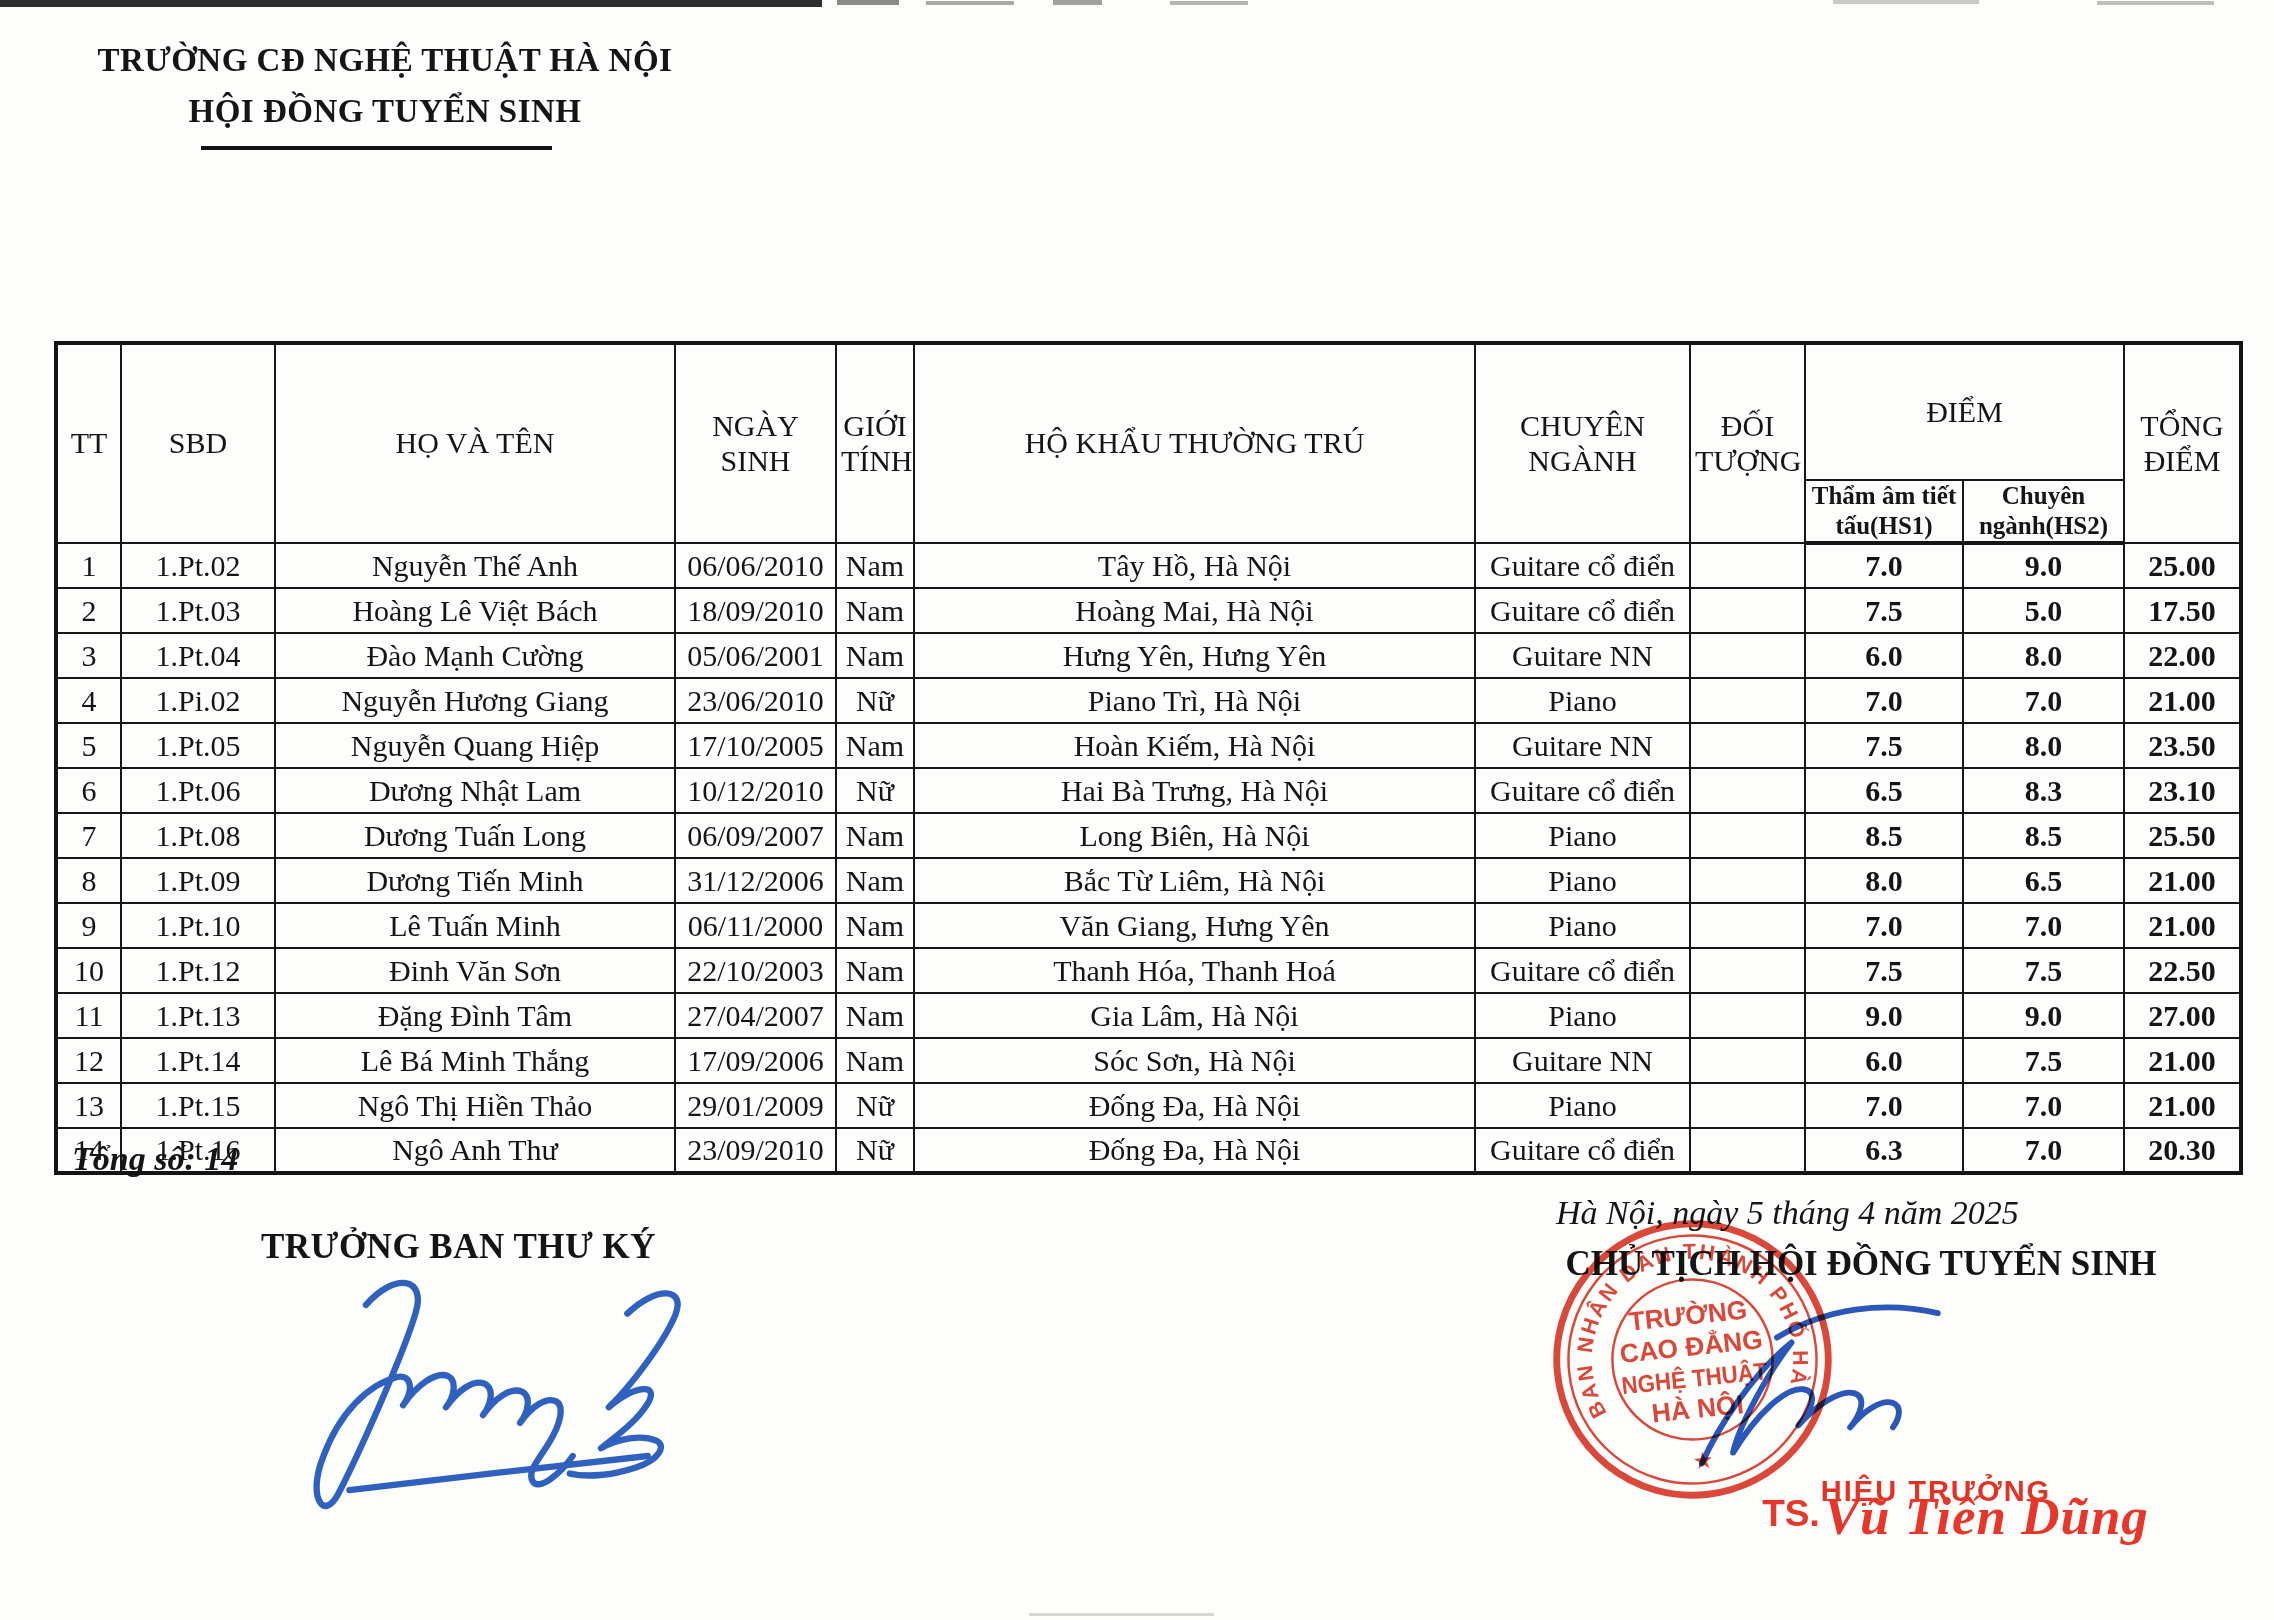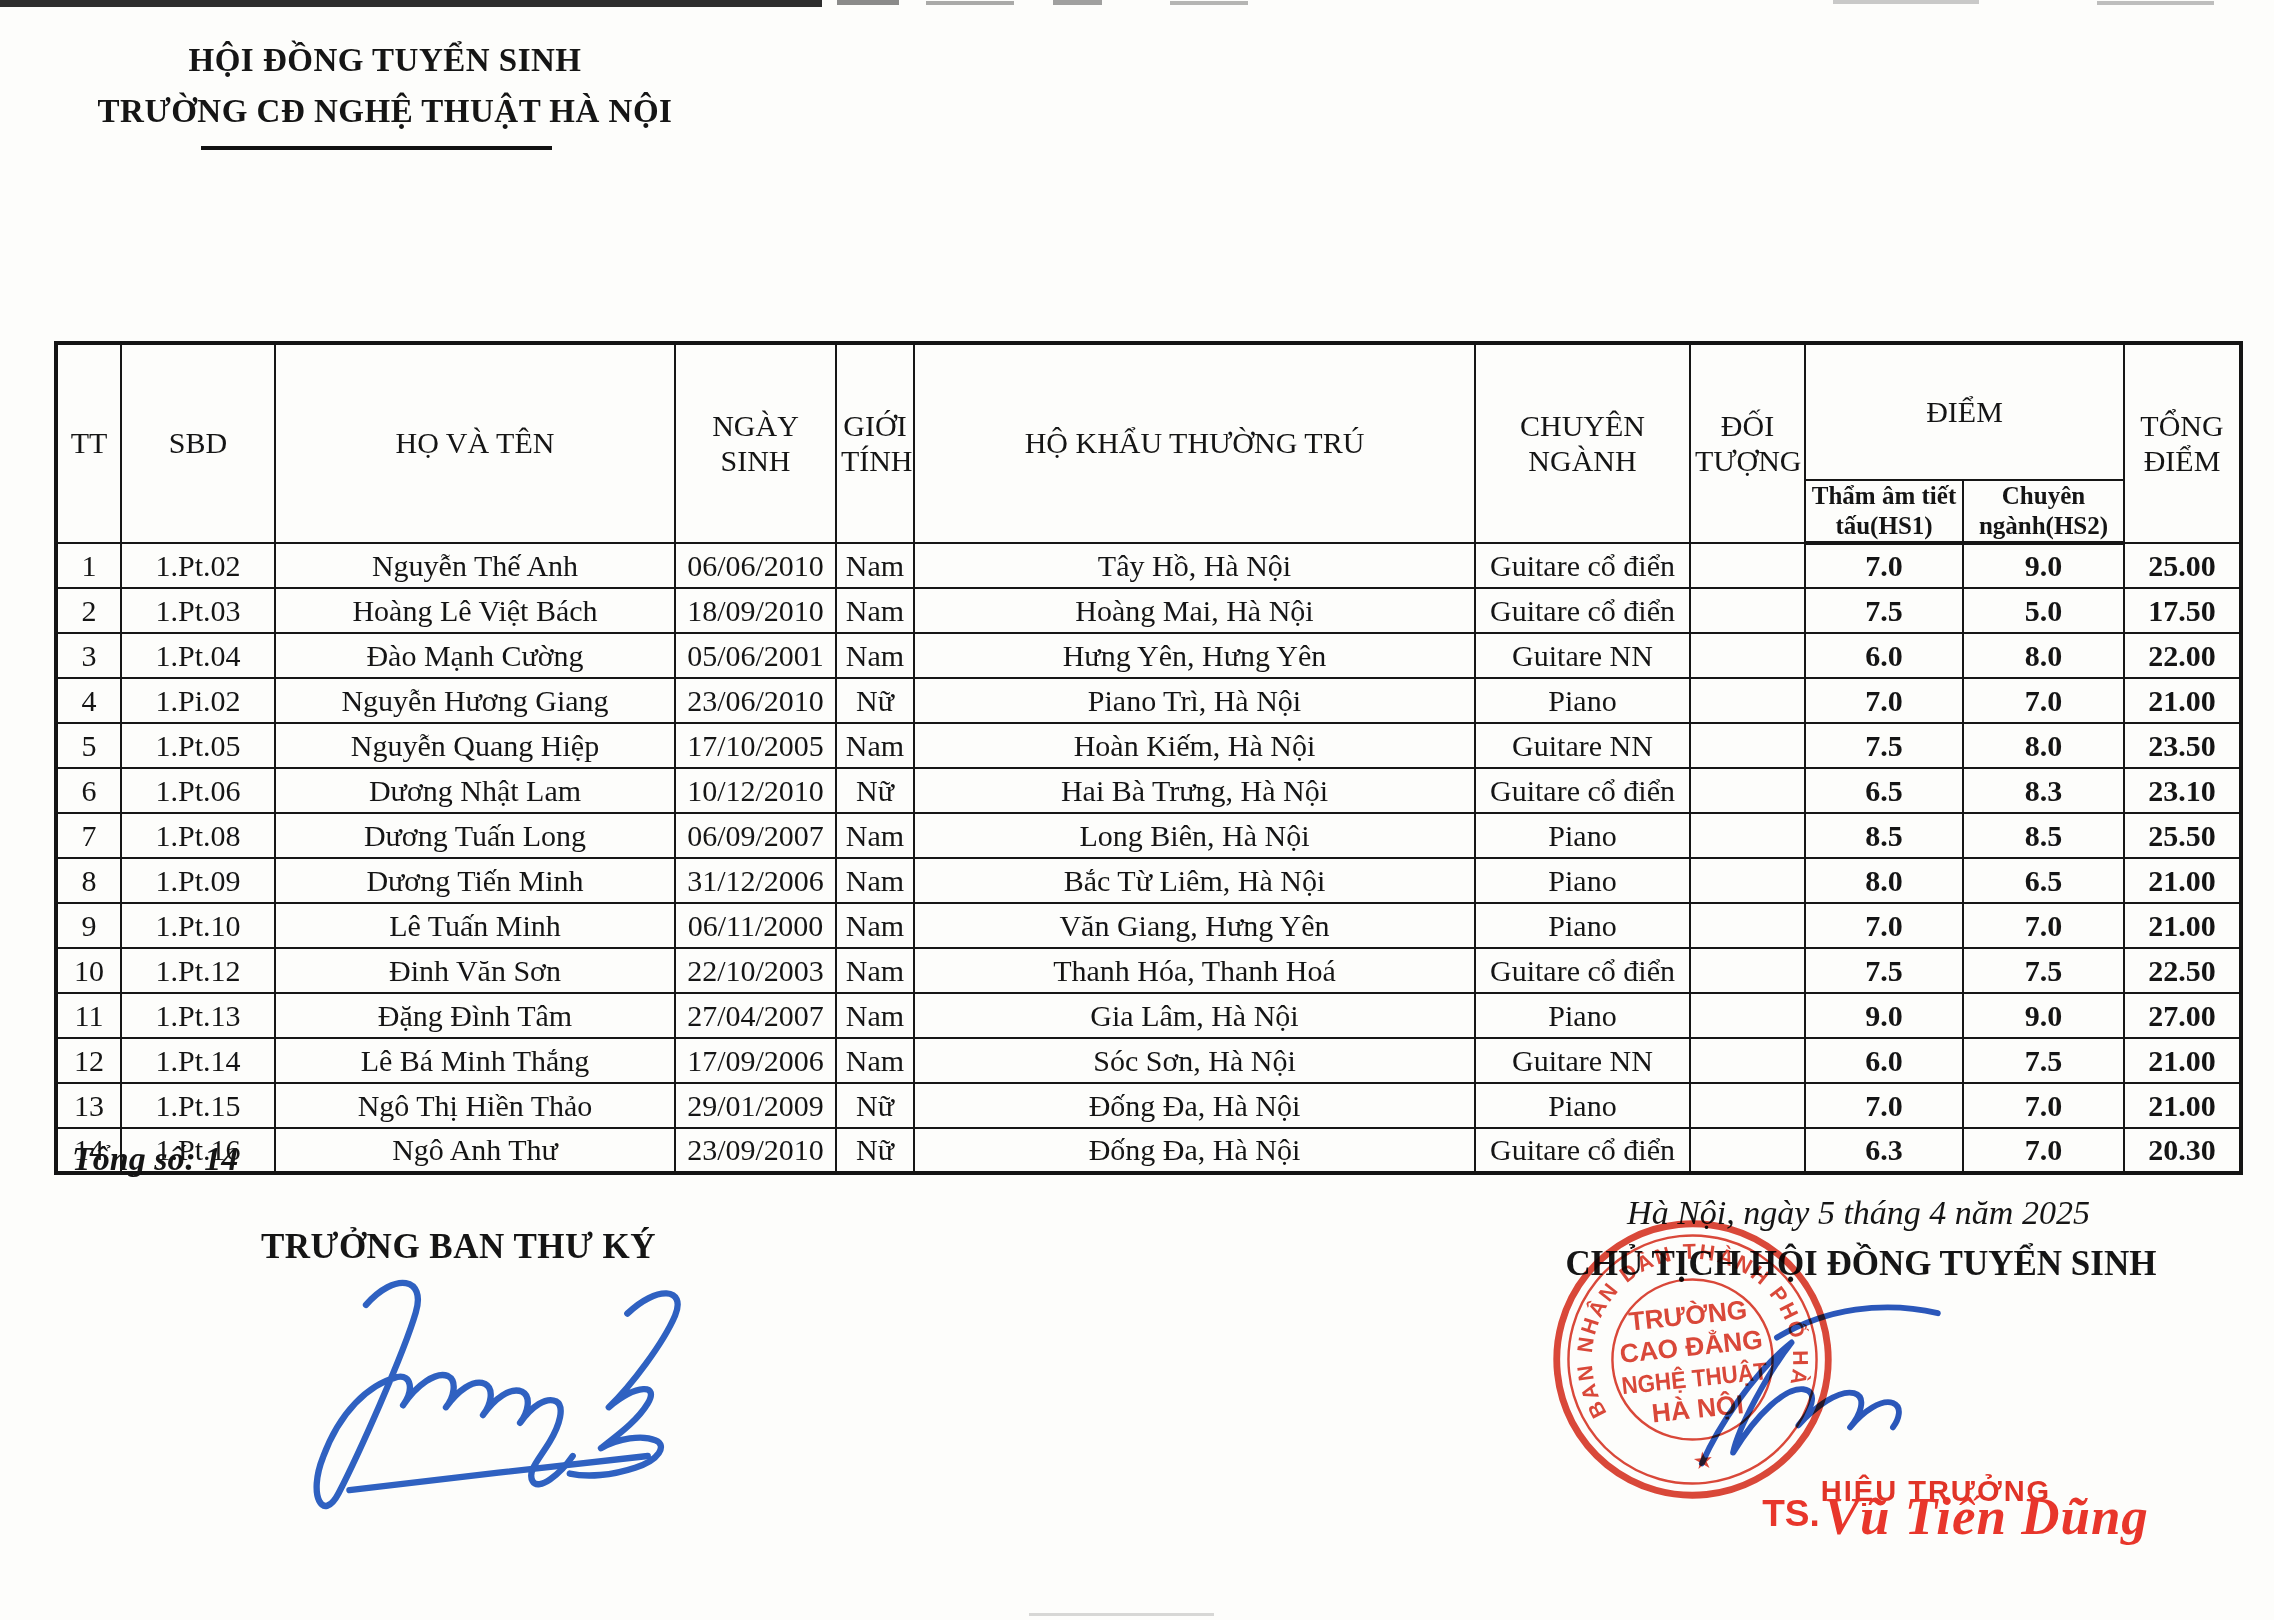--- a/index.html
+++ b/index.html
@@ -30,21 +30,21 @@
   table.score tbody tr { height:45px; }
   table.score tbody td { font-size:30px; text-align:center; vertical-align:middle; white-space:nowrap; }
   td.c-name { text-align:left; padding-left:11.7px; font-size:33px; }
   td.c-addr { text-align:left; padding-left:9.8px; font-size:29px; }
   td.c-dob  { font-size:31px; padding:0 1px; }
   td.c-s1, td.c-s2, td.c-total { font-weight:bold; }
   td.c-total { font-size:31px; }
   
   .total-label { position:absolute; left:72px; top:1140px; font-style:italic; font-weight:bold; font-size:34px; }
   .secretary-title { position:absolute; left:244px; top:1227px; width:429px; text-align:center; font-weight:bold; font-size:35px; letter-spacing:0.5px; }
-  .date-line { position:absolute; left:1556px; top:1194px; width:605px; text-align:center; font-style:italic; font-size:34px; }
+  .date-line { position:absolute; left:1556px; top:1194px; width:605px; text-align:left; font-style:italic; font-size:34px; }
   .chairman-title { position:absolute; left:1549px; top:1244px; width:624px; text-align:center; font-weight:bold; font-size:35px; }
   .stamp { position:absolute; left:1546px; top:1213px; width:293px; height:293px;
     transform:rotate(-6deg); opacity:.93; mix-blend-mode:multiply; }
   .sig { position:absolute; mix-blend-mode:multiply; }
   .sig-left  { left:249px;  top:1258px; width:546px; height:278px; }
   .sig-right { left:1658px; top:1280px; width:312px; height:200px; }
   .principal-title { position:absolute; left:1785px; top:1449px; width:302px; text-align:center;
     font-family:"Liberation Sans", sans-serif; font-weight:bold; font-size:29px; letter-spacing:2px; color:#e03427;margin-top:26px; }
   .principal-line { position:absolute; left:1736px; top:1486px; width:439px; text-align:center; color:#e8362b; white-space:nowrap; }
   .principal-prefix { font-family:"Liberation Sans", sans-serif; font-weight:bold; font-size:37px; vertical-align:7.8px;text-align:center; }
@@ -58,22 +58,22 @@
   <div class="artifact" style="left:0;top:0;width:822px;height:6.8px;"></div>
   <div class="artifact" style="left:837px;top:0;width:62px;height:4.9px;opacity:.55;"></div>
   <div class="artifact" style="left:926px;top:1px;width:88px;height:3.9px;opacity:.4;"></div>
   <div class="artifact" style="left:1053px;top:0;width:49px;height:4.9px;opacity:.45;"></div>
   <div class="artifact" style="left:1170px;top:1px;width:78px;height:3.9px;opacity:.35;"></div>
   <div class="artifact" style="left:1833px;top:0;width:146px;height:3.9px;opacity:.25;"></div>
   <div class="artifact" style="left:2097px;top:1px;width:117px;height:3.9px;opacity:.3;"></div>
   <div class="artifact" style="left:1029px;top:1613px;width:185px;height:2.9px;opacity:.18;"></div>
 
   <div class="org-block">
+    <div>TRƯỜNG CĐ NGHỆ THUẬT HÀ NỘI</div>
     <div>HỘI ĐỒNG TUYỂN SINH</div>
-    <div>TRƯỜNG CĐ NGHỆ THUẬT HÀ NỘI</div>
   </div>
   <div class="org-underline"></div>
 
 
   <table class="score">
     <colgroup>
       <col style="width:65px">
         <col style="width:154px">
         <col style="width:400px">
         <col style="width:161px">

